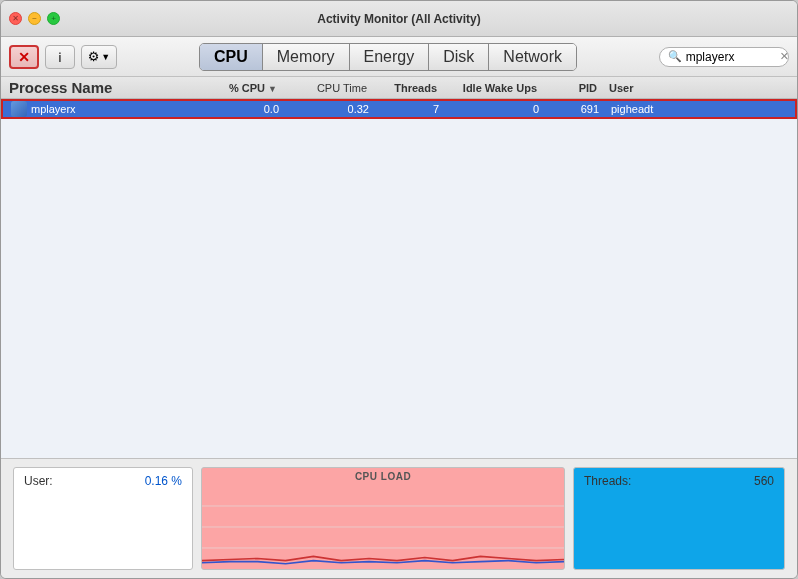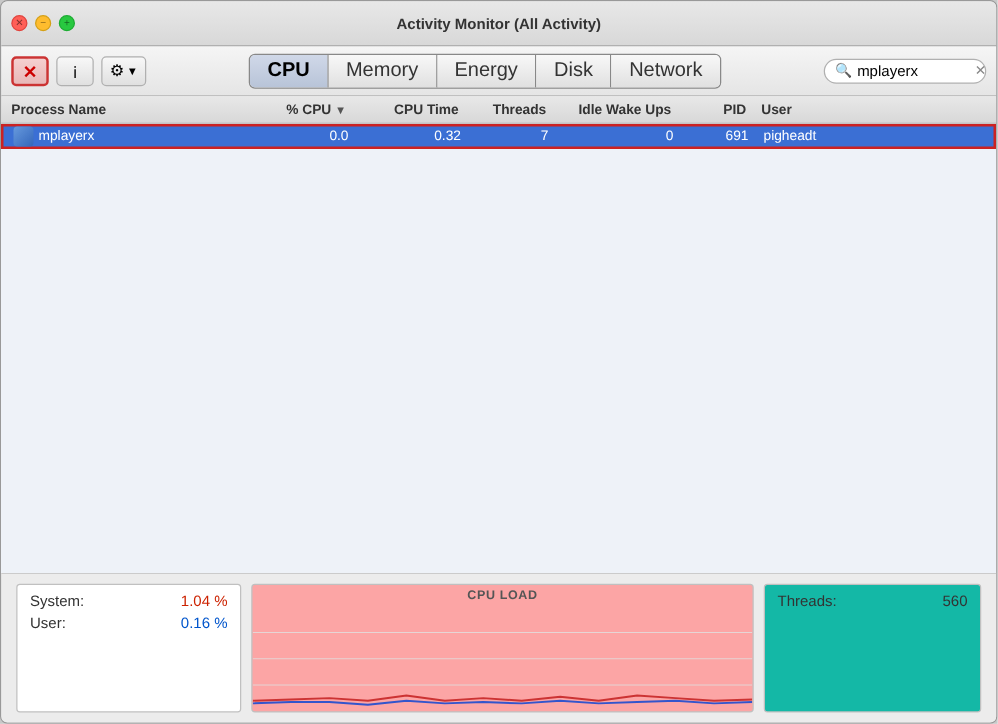--- a/index.html
+++ b/index.html
@@ -163,26 +163,26 @@
       border-bottom: 1px solid #b8b8b8;
       height: 22px;
       padding: 0 4px;
     }
     .col-process-name {
       width: 200px;
       display: flex;
       align-items: center;
       gap: 4px;
       font-weight: bold;
-      font-size: 11px;
+      font-size: 15px;
       color: #333;
       padding-left: 4px;
     }
     .col-cpu { width: 80px; text-align: right; font-weight: bold; font-size: 11px; color: #333; padding-right: 8px; }
-    .col-cpu-time { width: 90px; text-align: right; font-weight: bold; font-size: 11px; color: #333; padding-right: 8px; }
+    .col-cpu-time { width: 90px; text-align: right; font-weight: normal; font-size: 11px; color: #333; padding-right: 8px; }
     .col-threads { width: 70px; text-align: right; font-weight: bold; font-size: 11px; color: #333; padding-right: 8px; }
     .col-idle { width: 100px; text-align: right; font-weight: bold; font-size: 11px; color: #333; padding-right: 8px; }
     .col-pid { width: 60px; text-align: right; font-weight: bold; font-size: 11px; color: #333; padding-right: 8px; }
     .col-user { width: 80px; font-weight: bold; font-size: 11px; color: #333; padding-left: 4px; }
     .sort-arrow { font-size: 9px; color: #555; }
     .table-body {
       flex: 1;
       overflow-y: auto;
       background: #fff;
     }
@@ -263,25 +263,25 @@
       padding: 3px 0;
       letter-spacing: 0.5px;
     }
     .cpu-load-chart {
       flex: 1;
       width: 100%;
       position: relative;
       overflow: hidden;
     }
     .right-stats-box {
-      background: #14b8a6;
+      background: #0ea5e9;
       border: 1px solid #c0c0c0;
       border-radius: 3px;
       padding: 6px 10px;
-      width: 174px;
+      width: 212px;
       flex-shrink: 0;
     }
   </style>
 </head>
 <body>
 
 <div class="window">
 
   <div class="titlebar">
     <div class="traffic-lights">
@@ -379,24 +379,20 @@
     <div class="table-row" style="height:20px; background:#eef2f8;"></div>
     <div class="table-row" style="height:20px;"></div>
     <div class="table-row" style="height:20px; background:#eef2f8;"></div>
     <div class="table-row" style="height:20px;"></div>
   </div>
 
   <div class="bottom-panel">
 
     <div class="stats-box">
       <div class="stats-row">
-        <span class="stats-label">System:</span>
-        <span class="stats-value-red">1.04 %</span>
-      </div>
-      <div class="stats-row">
         <span class="stats-label">User:</span>
         <span class="stats-value-blue">0.16 %</span>
       </div>
     </div>
 
     <div class="cpu-load-box">
       <div class="cpu-load-title">CPU LOAD</div>
       <div class="cpu-load-chart">
         <svg width="100%" height="100%" viewBox="0 0 260 80" preserveAspectRatio="none">
 

